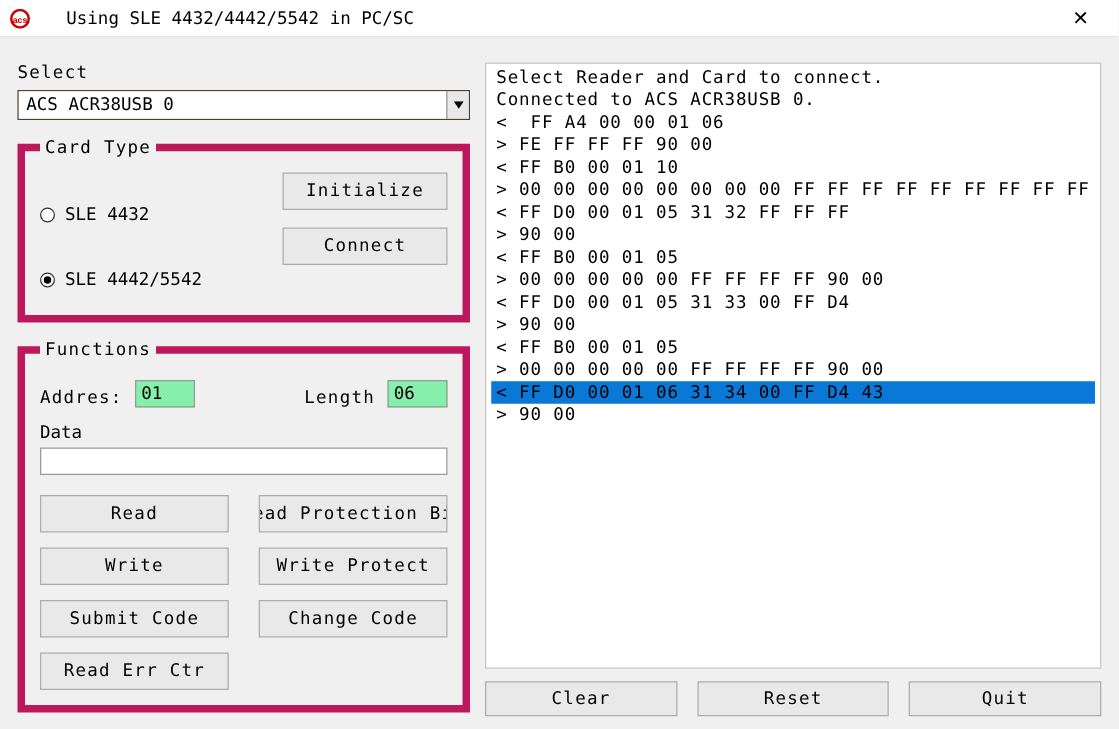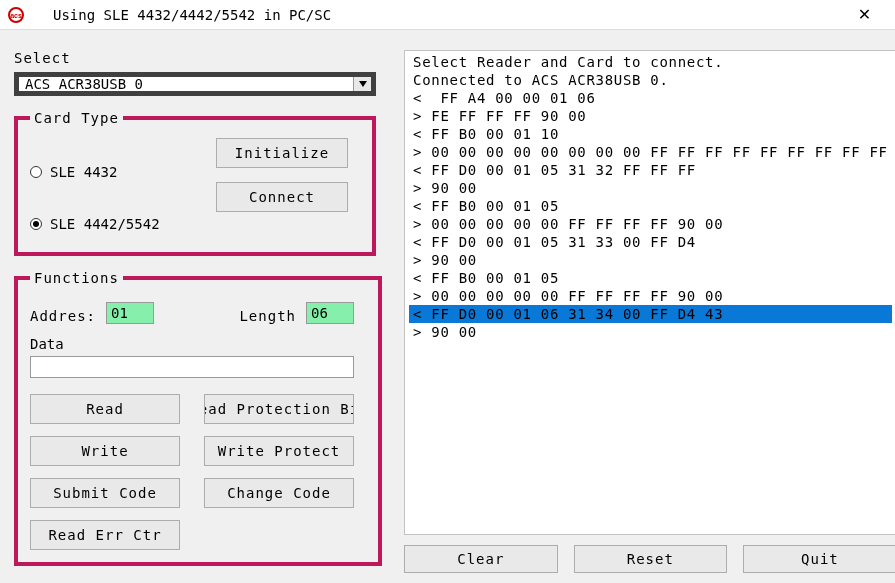--- a/index.html
+++ b/index.html
@@ -34,42 +34,42 @@
       display: flex;
       align-items: center;
       justify-content: center;
       font-size: 16px;
       font-family: sans-serif;
       cursor: default;
     }
     .client {
       padding: 10px 14px;
       display: flex;
-      gap: 28px;
+      gap: 12px;
       height: calc(583px - 30px);
       border-radius: 10px;
     }
     .left-panel {
       width: 362px;
       display: flex;
       flex-direction: column;
     }
     .right-panel {
       flex: 1;
       display: flex;
       flex-direction: column;
     }
     .select-label {
       margin-top: 10px;
       margin-bottom: 6px;
       letter-spacing: 1px;
     }
     .combo {
       display: flex;
-      border: 5px solid #404040;
+      border: 1px solid #404040;
       background: #fdba74;
       height: 24px;
     }
     .combo input {
       border: none;
       flex: 1;
       font-family: inherit;
       font-size: 14px;
       padding: 2px 6px;
       outline: none;
@@ -77,23 +77,23 @@
     .combo-btn {
       width: 18px;
       background: #e8e8e8;
       border-left: 1px solid #999;
       display: flex;
       align-items: center;
       justify-content: center;
     }
     .combo-btn svg { width: 8px; height: 6px; }
     fieldset {
-      border: 4px solid #be185d;
+      border: 6px solid #be185d;
       margin-top: 14px;
-      padding: 10px 24px 12px 12px;
+      padding: 10px 12px 12px 12px;
       position: relative;
     }
     fieldset legend {
       padding: 0 4px;
       font-size: 14px;
       letter-spacing: 1px;
     }
     .card-section {
       display: flex;
       gap: 18px;

